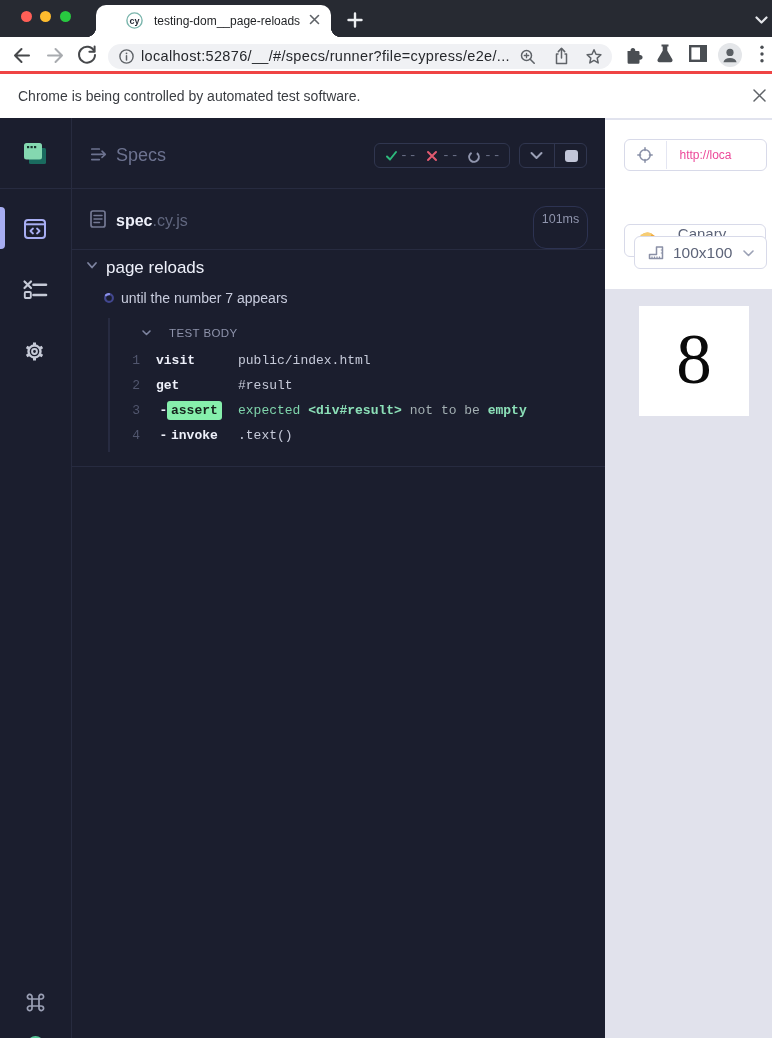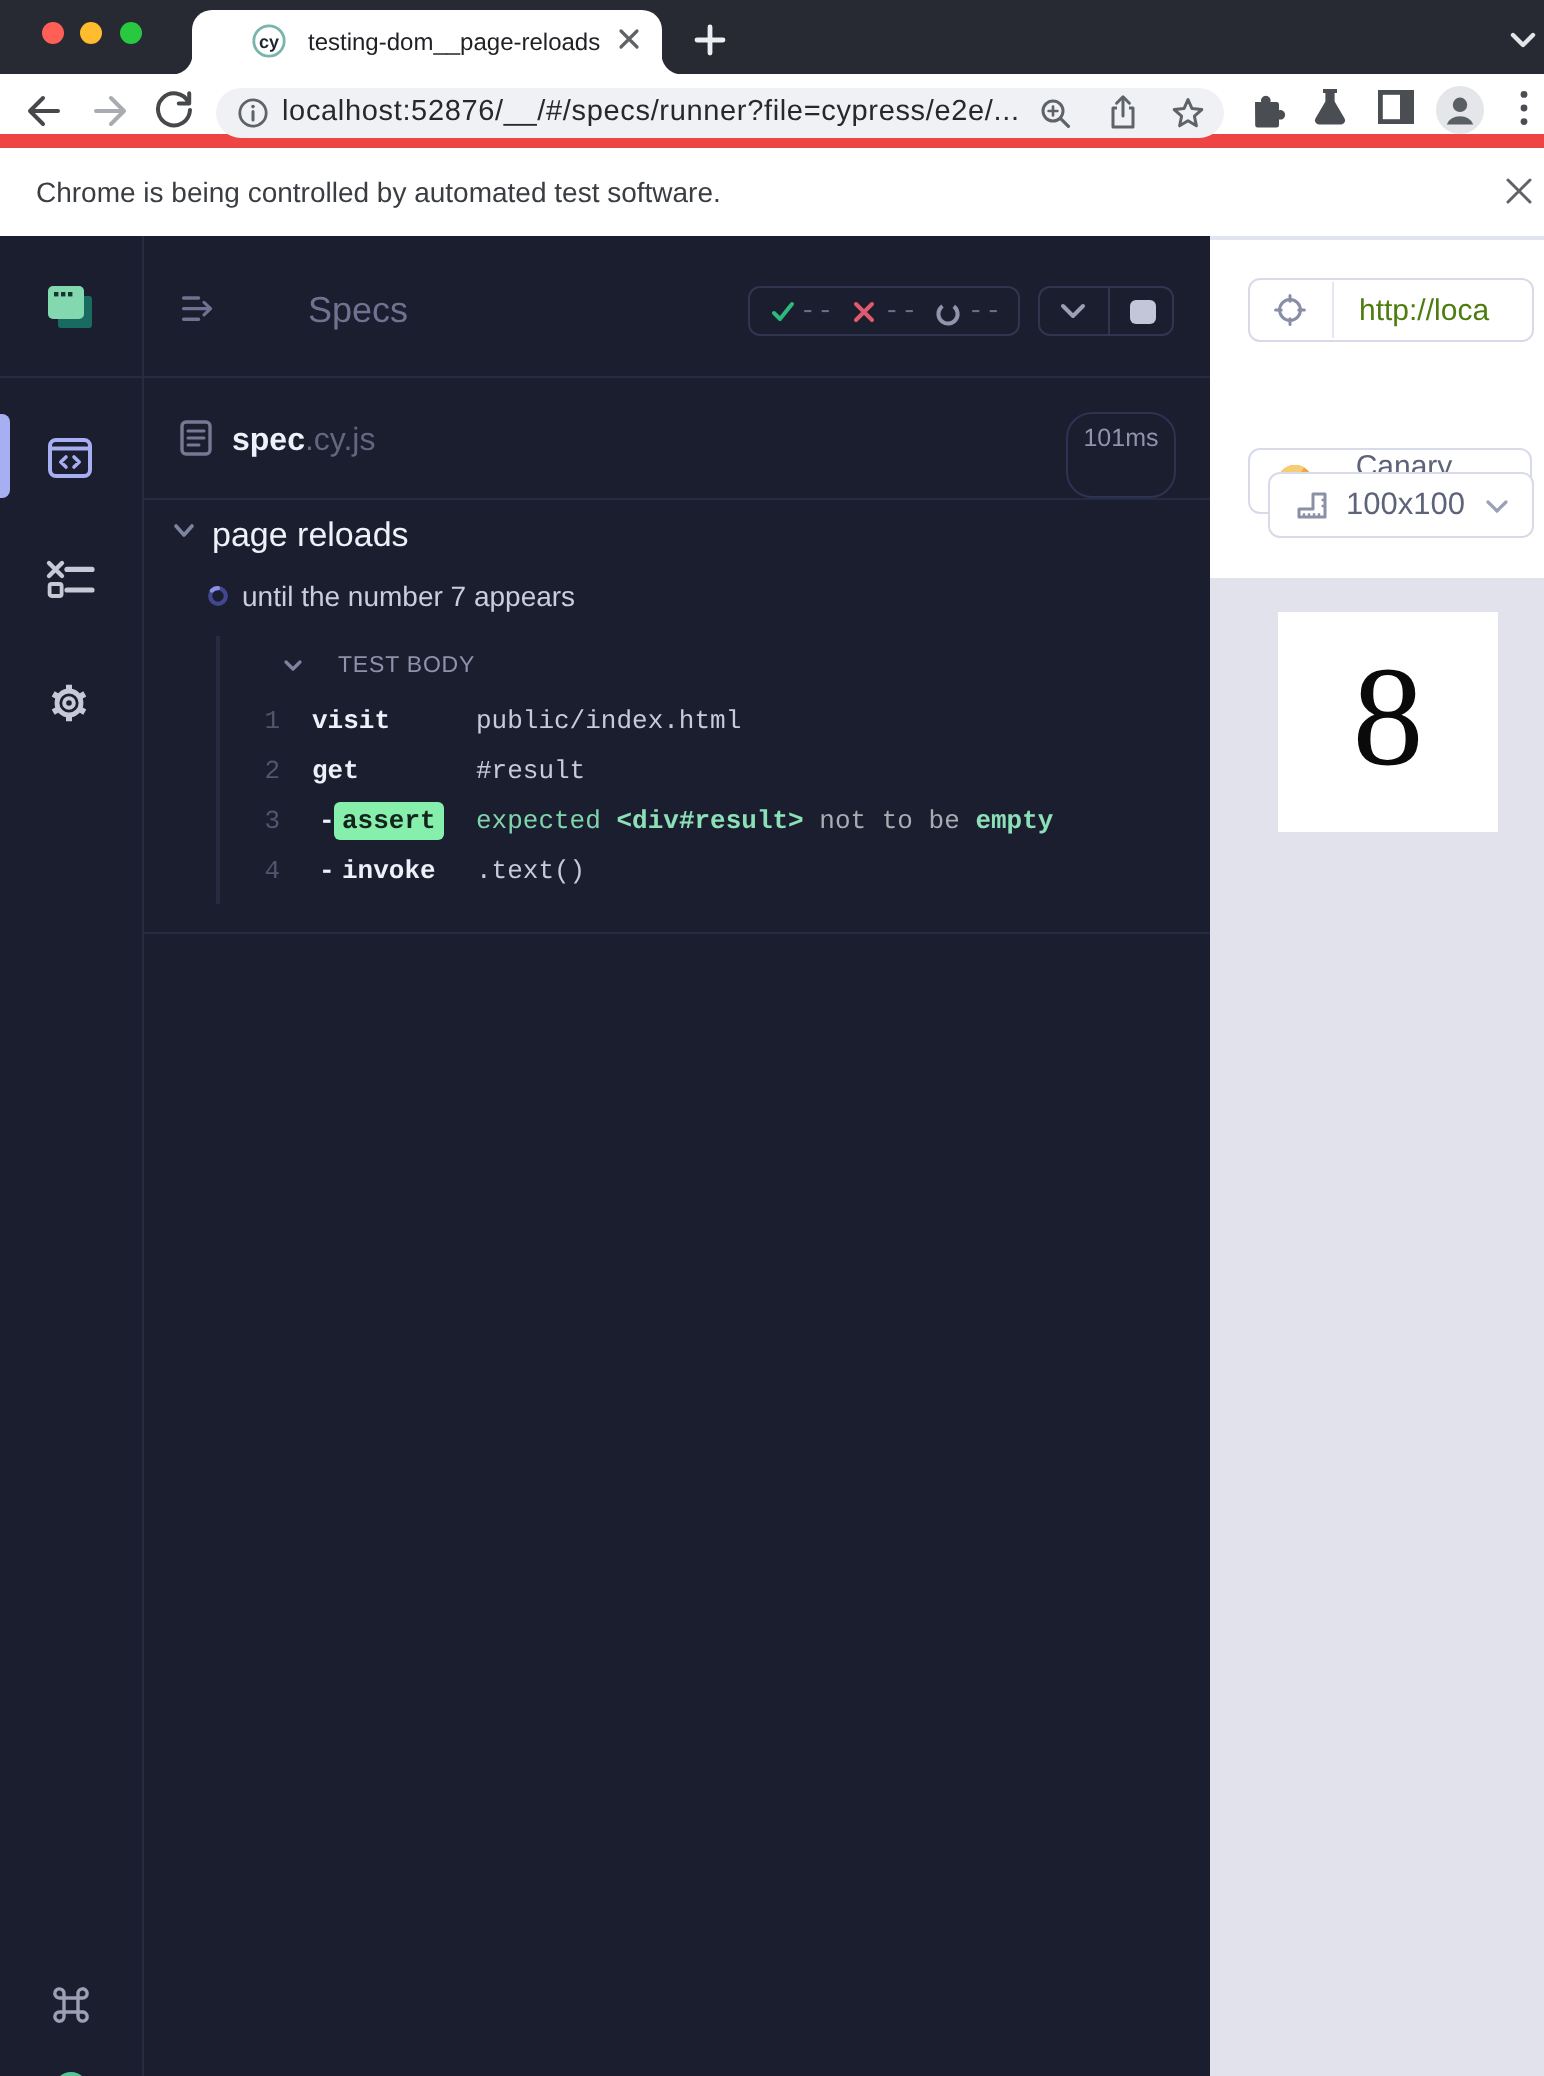--- a/index.html
+++ b/index.html
@@ -9,40 +9,40 @@
 
   
   #tabbar { left:0; top:0; width:772px; height:37px; background:#272a32; }
   .light { width:11px; height:11px; border-radius:50%; top:11px; }
   #tab { left:96px; top:5px; width:235px; height:32px; background:#fff; border-radius:10px 10px 0 0; }
   #tab .curve { position:absolute; bottom:0; width:10px; height:10px; background:radial-gradient(circle at 0 0, transparent 10px, #fff 10.5px); }
   #tab .curve.l { left:-10px; background:radial-gradient(circle at 0 0, transparent 10px, #fff 10.5px); }
   #tabtitle { left:58px; white-space:nowrap; top:0; height:32px; line-height:33px; font-size:12px; color:#1e2023; }
 
   
-  #toolbar { left:0; top:37px; width:772px; height:37px; background:#fff; border-bottom:7px solid #ef4444; }
+  #toolbar { left:0; top:37px; width:772px; height:37px; background:#fff; border-bottom:3px solid #ef4444; }
   #pill { left:108px; top:6.5px; width:504px; height:25px; border-radius:13px; background:#f0f1f4; }
   #urltext { left:33px; top:0; height:25px; line-height:25px; font-size:14.5px; color:#26282c; white-space:nowrap; letter-spacing:0.33px; }
 
   
   #infobar { left:0; top:74px; width:772px; height:44px; background:#fff;text-align:right; }
   #infotext { left:18px; top:0; height:44px; line-height:45px; font-size:14px; color:#3a3d42; }
 
   
   #app { left:0; top:118px; width:772px; height:920px; background:#1b1e2e; }
   #sidebar { left:0; top:0; width:72px; height:920px; border-right:1px solid #272b3f; }
   #activebar { left:0; top:89px; width:5px; height:42px; border-radius:0 4px 4px 0; background:#a8aef2; }
   #rightpanel { left:605px; top:0; width:167px; height:920px; background:#fff; border-top:2px solid #e1e3ee; }
   #viewport { left:0px; top:169px; width:167px; height:751px; background:#e1e2ec; }
   #aut { left:34px; top:17px; width:110px; height:110px; background:#fff; }
   #aut .num { width:110px; height:110px; display:flex; align-items:center; justify-content:center; font-family:"Liberation Serif", serif; font-size:71px; color:#0a0a0a; padding-bottom:4px; }
 
   
   .divider { height:1px; background:#272b40; }
-  #specs-title { left:116px; top:27px; font-size:18px; color:#6d7390;margin-left:38px; }
+  #specs-title { left:116px; top:27px; font-size:18px; color:#6d7390; }
   .box-border { border:1px solid #30364f; border-radius:6px; }
   #statsbox { left:374px; top:24.5px; width:136px; height:25px; display:flex; align-items:center; font-family:"Liberation Mono", monospace; }
   #ctrlbox { left:519px; top:24.5px; width:68px; height:25px; }
   .dashes { font-size:13px; color:#6b7189; letter-spacing:1px; font-family:"Liberation Mono",monospace; }
   #specrow-name { left:116px; top:94px; font-size:16px; color:#eef0fa; font-weight:bold; }
   #specrow-name span { color:#61677f; font-weight:normal; }
   #msbadge { left:533px; top:88px; width:55px; height:43px; border:1px solid #2d3352; border-radius:13px; color:#8f94ac; font-size:12.5px; text-align:center; line-height:24px; }
   #pagereloads { left:106px; top:140px; font-size:17px; color:#eef0fa; }
   #untiltext { left:121px; top:172px; font-size:14px; color:#c9cdde; }
   #testbody { left:169px; top:209px; font-size:11.5px; color:#8e93ab; letter-spacing:0.4px; }
@@ -268,21 +268,21 @@
   <div class="cmd" style="left:72px; top:305px; width:533px;"><span class="num">4</span><span class="name" style="left:87.5px;">-</span><span class="name" style="left:99px;">invoke</span><span class="val">.text()</span></div>
 
   <div id="rightpanel" class="abs">
 
     <div class="rp-box" style="left:18.5px; top:19px; width:143px; height:32px;">
       <svg style="left:12px; top:7px;" width="16" height="16" viewBox="0 0 16 16">
         <circle cx="8" cy="8" r="5.2" fill="none" stroke="#878ea6" stroke-width="1.5"></circle>
         <path d="M8 0.8 V3.6 M8 12.4 V15.2 M0.8 8 H3.6 M12.4 8 H15.2" stroke="#878ea6" stroke-width="1.5" stroke-linecap="round"></path>
       </svg>
       <div class="abs" style="left:41px; top:1px; width:1px; height:28px; background:#e4e6f2;"></div>
-      <div class="abs" style="left:55px; top:0; height:30px; line-height:31px; font-size:15px; color:#4d7c0f; white-space:nowrap;">http://loca</div>
+      <div class="abs" style="left:55px; top:0; height:30px; line-height:31px; font-size:12px; color:#ec4899; white-space:nowrap;">http://loca</div>
     </div>
 
     <div class="rp-box" style="left:19px; top:68px; width:142px; height:33px;margin-top:36px;">
       <svg style="left:13px; top:7px;" width="19" height="19" viewBox="0 0 19 19">
         <circle cx="9.5" cy="9.5" r="9" fill="#f0a636"></circle>
         <path d="M1.6 5.1 A9 9 0 0 1 14 1.7 L9.5 9.5 Z" fill="#f6cd74"></path>
         <circle cx="9.5" cy="9.5" r="4.4" fill="#f8c85c" stroke="#e89825" stroke-width="2"></circle>
       </svg>
       <div class="abs" style="left:6px; top:2px; width:142px; text-align:center; font-size:15px; color:#5d6479; line-height:14.5px;">Canary<br>102</div>
       <svg style="left:117px; top:13px;" width="11" height="7" viewBox="0 0 11 7">

